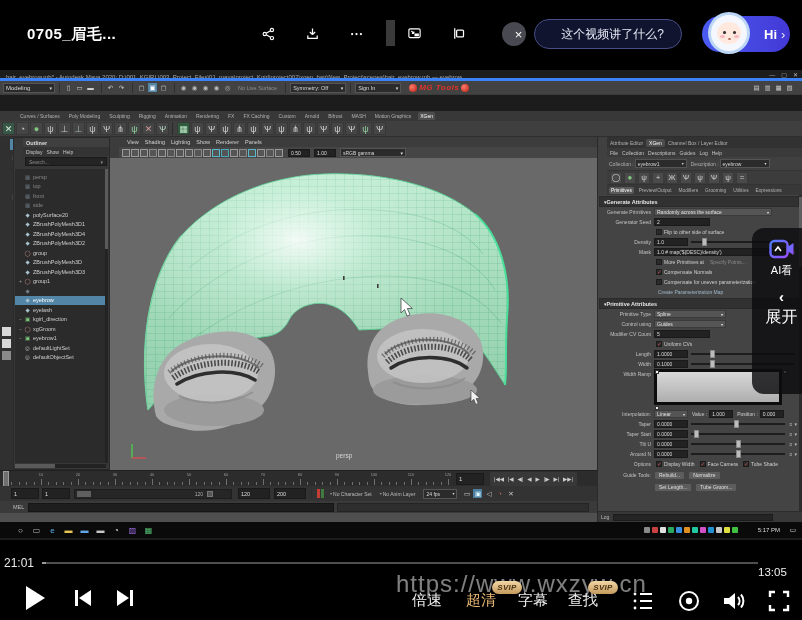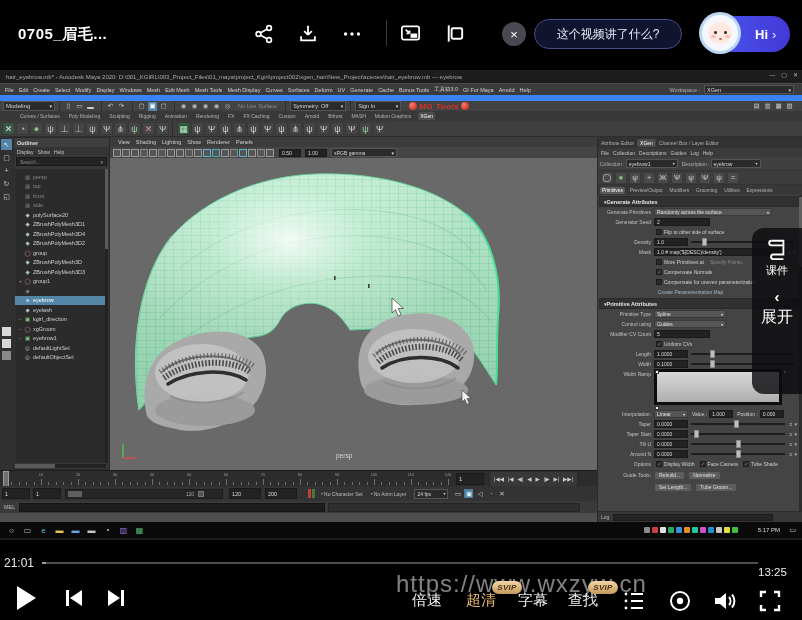--- a/index.html
+++ b/index.html
@@ -1,19 +1,19 @@
 <!DOCTYPE html>
 <html><head>
 <meta charset="utf-8">
 <style>
   html,body{margin:0;padding:0;background:#000;}
   *{box-sizing:border-box;}
   #root{position:relative;width:802px;height:620px;background:#000;overflow:hidden;
         font-family:"Liberation Sans","DejaVu Sans",sans-serif;color:#ddd;}
-  .abs{position:absolute;}
+  .abs{position:absolute;padding-left:9px;}
   .flex{display:flex;align-items:center;}
   
   .pt-title{font-size:15px;font-weight:bold;color:#fff;letter-spacing:.5px;}
   .icbtn{width:24px;height:24px;display:flex;align-items:center;justify-content:center;cursor:pointer;}
   .pill-ai{height:30px;border-radius:15px;background:#10142e;border:1px solid #474d85;
            color:#e7e9f5;font-size:12px;display:flex;align-items:center;justify-content:center;}
   .avatar-pill{height:36px;border-radius:18px;background:linear-gradient(90deg,#4a5bf2,#4338d6);
            display:flex;align-items:center;}
   
   .mrow{position:absolute;left:0;width:802px;display:flex;align-items:center;}
@@ -168,21 +168,21 @@
           <span class="mmenu">Arnold</span>
           <span class="mmenu">Help</span>
         </div>
       <span style="position:absolute;right:102px;font-size:5.5px;color:#b4b4b4;">Workspace :</span>
       <div class="ddbox" style="position:absolute;right:8px;width:90px;height:9px;font-size:5.5px;">
         <span>XGen</span>
         <span style="font-size:5px;">▾</span>
       </div>
     </div>
 
-    <div class="mrow" style="top:25px;height:16px;background:#424242;border-top:6px solid #3b82f6;">
+    <div class="mrow" style="top:8px;height:16px;background:#424242;border-top:3px solid #3b82f6;">
       <div class="ddbox" style="margin-left:3px;width:52px;height:10px;font-size:6px;">
         <span>Modeling</span>
         <span style="font-size:5px;">▾</span>
       </div>
       <div class="stsep"></div>
       <div id="status-icons" class="flex">
           <span class="sticon" style="color: rgb(207, 207, 207);">▯</span>
           <span class="sticon" style="color: rgb(207, 207, 207);">▭</span>
           <span class="sticon" style="color: rgb(207, 207, 207);">▬</span>
           <span class="stsep"></span>
@@ -927,38 +927,45 @@
           <span class="trayicon" style="background: rgb(64, 192, 64);"></span>
         </div>
       <span style="position:absolute;right:22px;font-size:6px;color:#ddd;">5:17 PM</span>
       <span style="position:absolute;right:6px;font-size:7px;color:#ccc;">▭</span>
     </div>
 
   </div>
 
   <div class="abs" style="left:752px;top:228px;width:50px;height:166px;background:rgba(12,12,16,.82);border-radius:12px 0 0 12px;">
     <div class="sidew" style="margin-top:10px;">
-      <svg width="22" height="22" viewBox="0 0 24 24" fill="none" stroke="#fff" stroke-width="2">
-        <path d="M6 3h13v15H8a2.5 2.5 0 0 0 0 5h11"></path>
-          <path d="M6 3a2.5 2.5 0 0 0 0 5h13"></path>
+      <svg width="26" height="22" viewBox="0 0 26 22" fill="none">
+        <defs>
+            <linearGradient id="aig" x1="0" y1="0" x2="1" y2="1">
+          <stop offset="0" stop-color="#4f7bff"></stop>
+              <stop offset="1" stop-color="#9a4fff"></stop>
+            </linearGradient>
+          </defs>
+        <rect x="1.5" y="3" width="17" height="16" rx="4" stroke="url(#aig)" stroke-width="2.4"></rect>
+        <path d="M18.5 9l6-4v12l-6-4z" fill="url(#aig)"></path>
+        <path d="M6 13l3-4 3 4" stroke="#fff" stroke-width="1.6"></path>
       </svg>
-      <span style="font-size:11px;margin-top:3px;">课件</span>
+      <span style="font-size:11px;margin-top:3px;">AI看</span>
     </div>
     <div class="sidew" style="margin-top:12px;">
       <span style="font-size:15px;font-weight:bold;color:#fff;line-height:14px;">‹</span>
       <span style="font-size:16px;margin-top:3px;">展开</span>
     </div>
   </div>
 
   <div class="abs" style="left:0;top:540px;width:802px;height:80px;background:#000;">
     <span style="position:absolute;left:4px;top:16px;font-size:12px;color:#e8e8e8;">21:01</span>
     <div style="position:absolute;left:42px;top:22px;width:716px;height:2px;background:#4e4e4e;">
       <div style="width:4px;height:2px;background:#9a9a9a;"></div>
     </div>
-    <span style="position:absolute;left:758px;top:26px;font-size:11.5px;color:#f0f0f0;">13:25</span>
+    <span style="position:absolute;left:758px;top:26px;font-size:11.5px;color:#f0f0f0;">13:05</span>
 
     <span class="wm" style="position:absolute;left:396px;top:30px;font-size:24px;letter-spacing:1px;">https://www.wxzyw.cn</span>
 
     <div class="abs" style="left:14px;top:44px;">
       <svg width="24" height="28" viewBox="0 0 24 28">
           <path d="M3 2l19 12L3 26z" fill="#fff"></path>
         </svg>
     </div>
     <div class="abs" style="left:64px;top:48px;">
       <svg width="20" height="20" viewBox="0 0 20 20">

